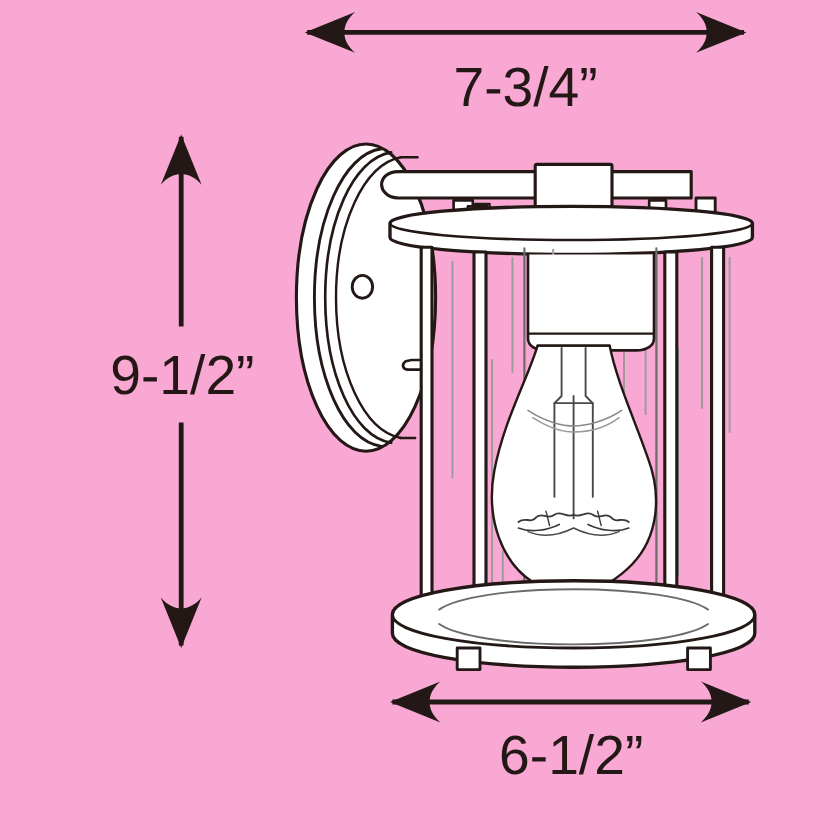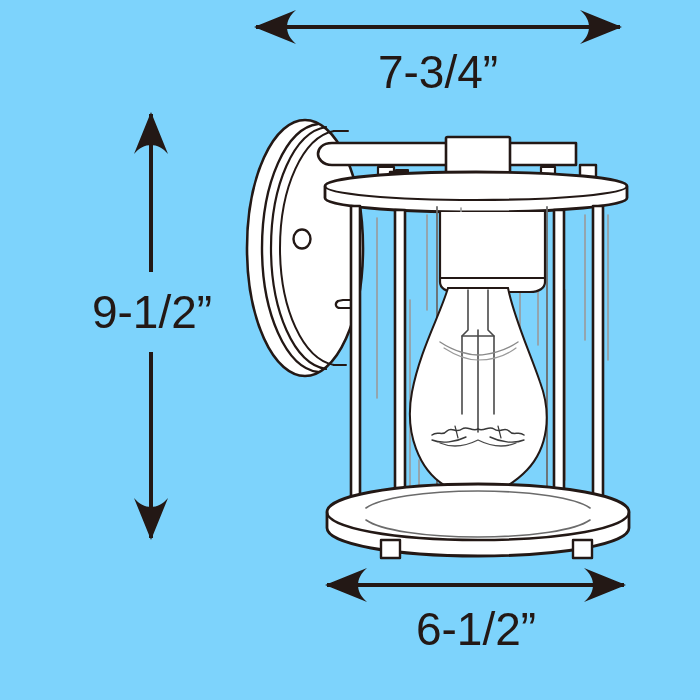--- a/index.html
+++ b/index.html
@@ -11,21 +11,21 @@
   body {
     width: 700px;
     height: 700px;
     font-family: "Liberation Sans", sans-serif;
     overflow: hidden;
   }
   #stage {
     position: relative;
     width: 700px;
     height: 700px;
-    background: #7dd3fc;
+    background: #f9a8d4;
   }
   #drawing {
     position: absolute;
     left: 0;
     top: 0;
     width: 700px;
     height: 700px;
     display: block;
   }
   .dim-text {

